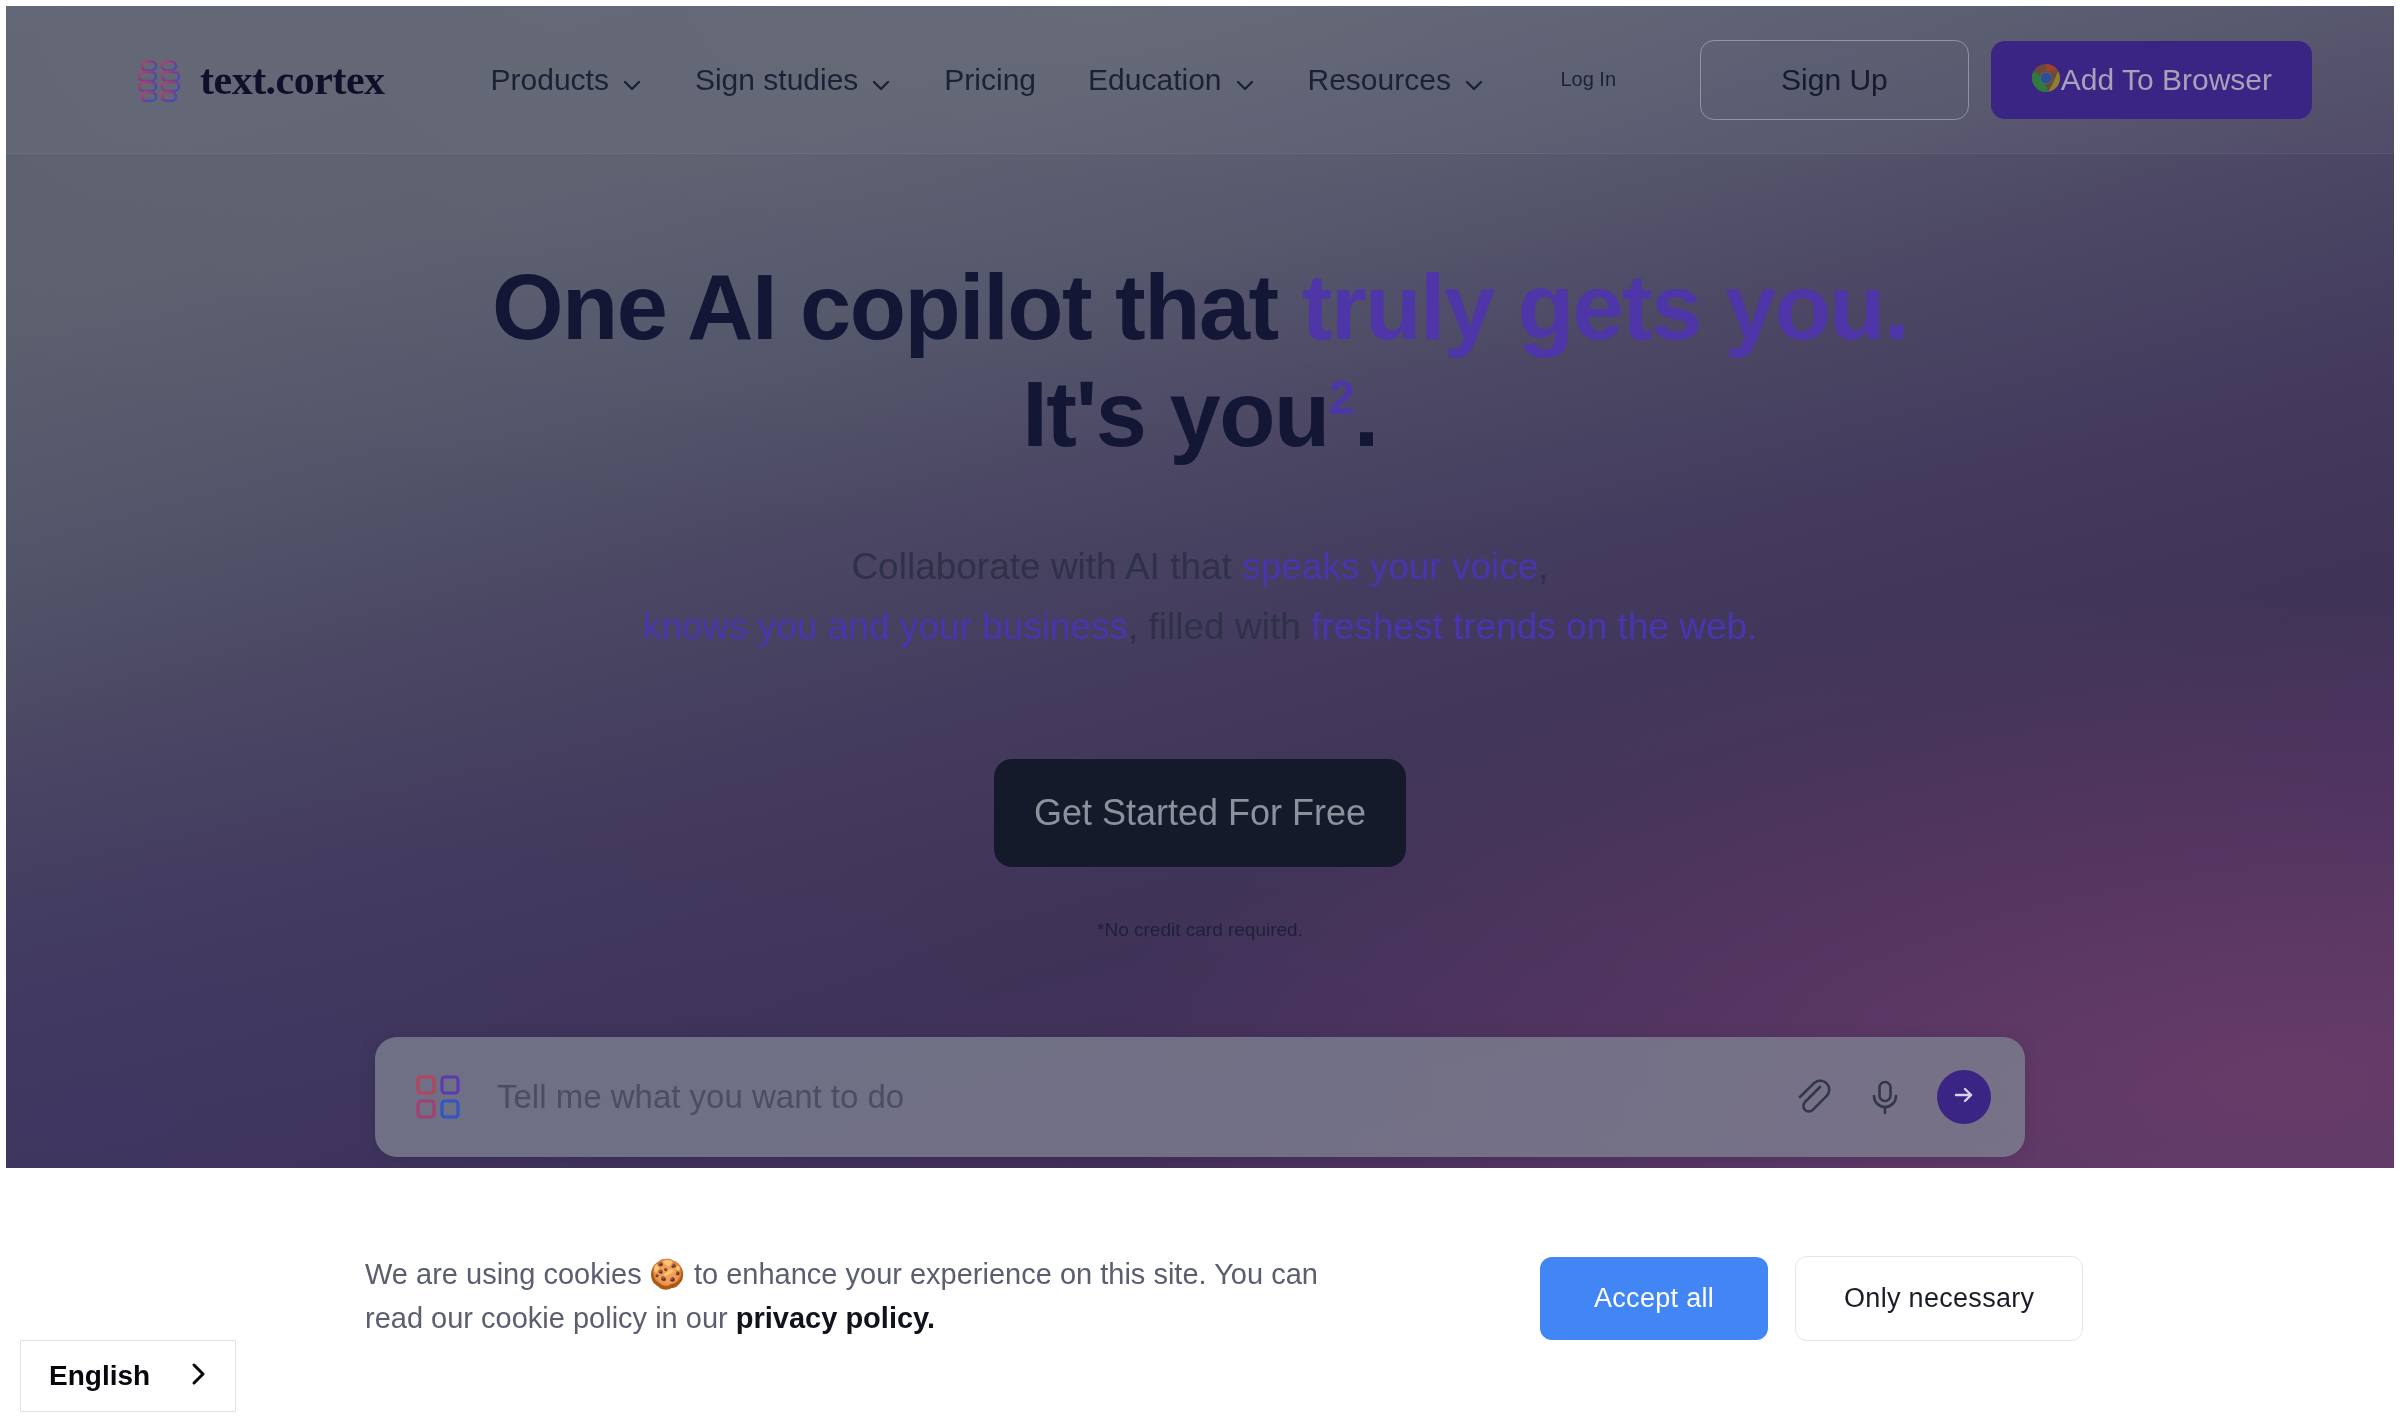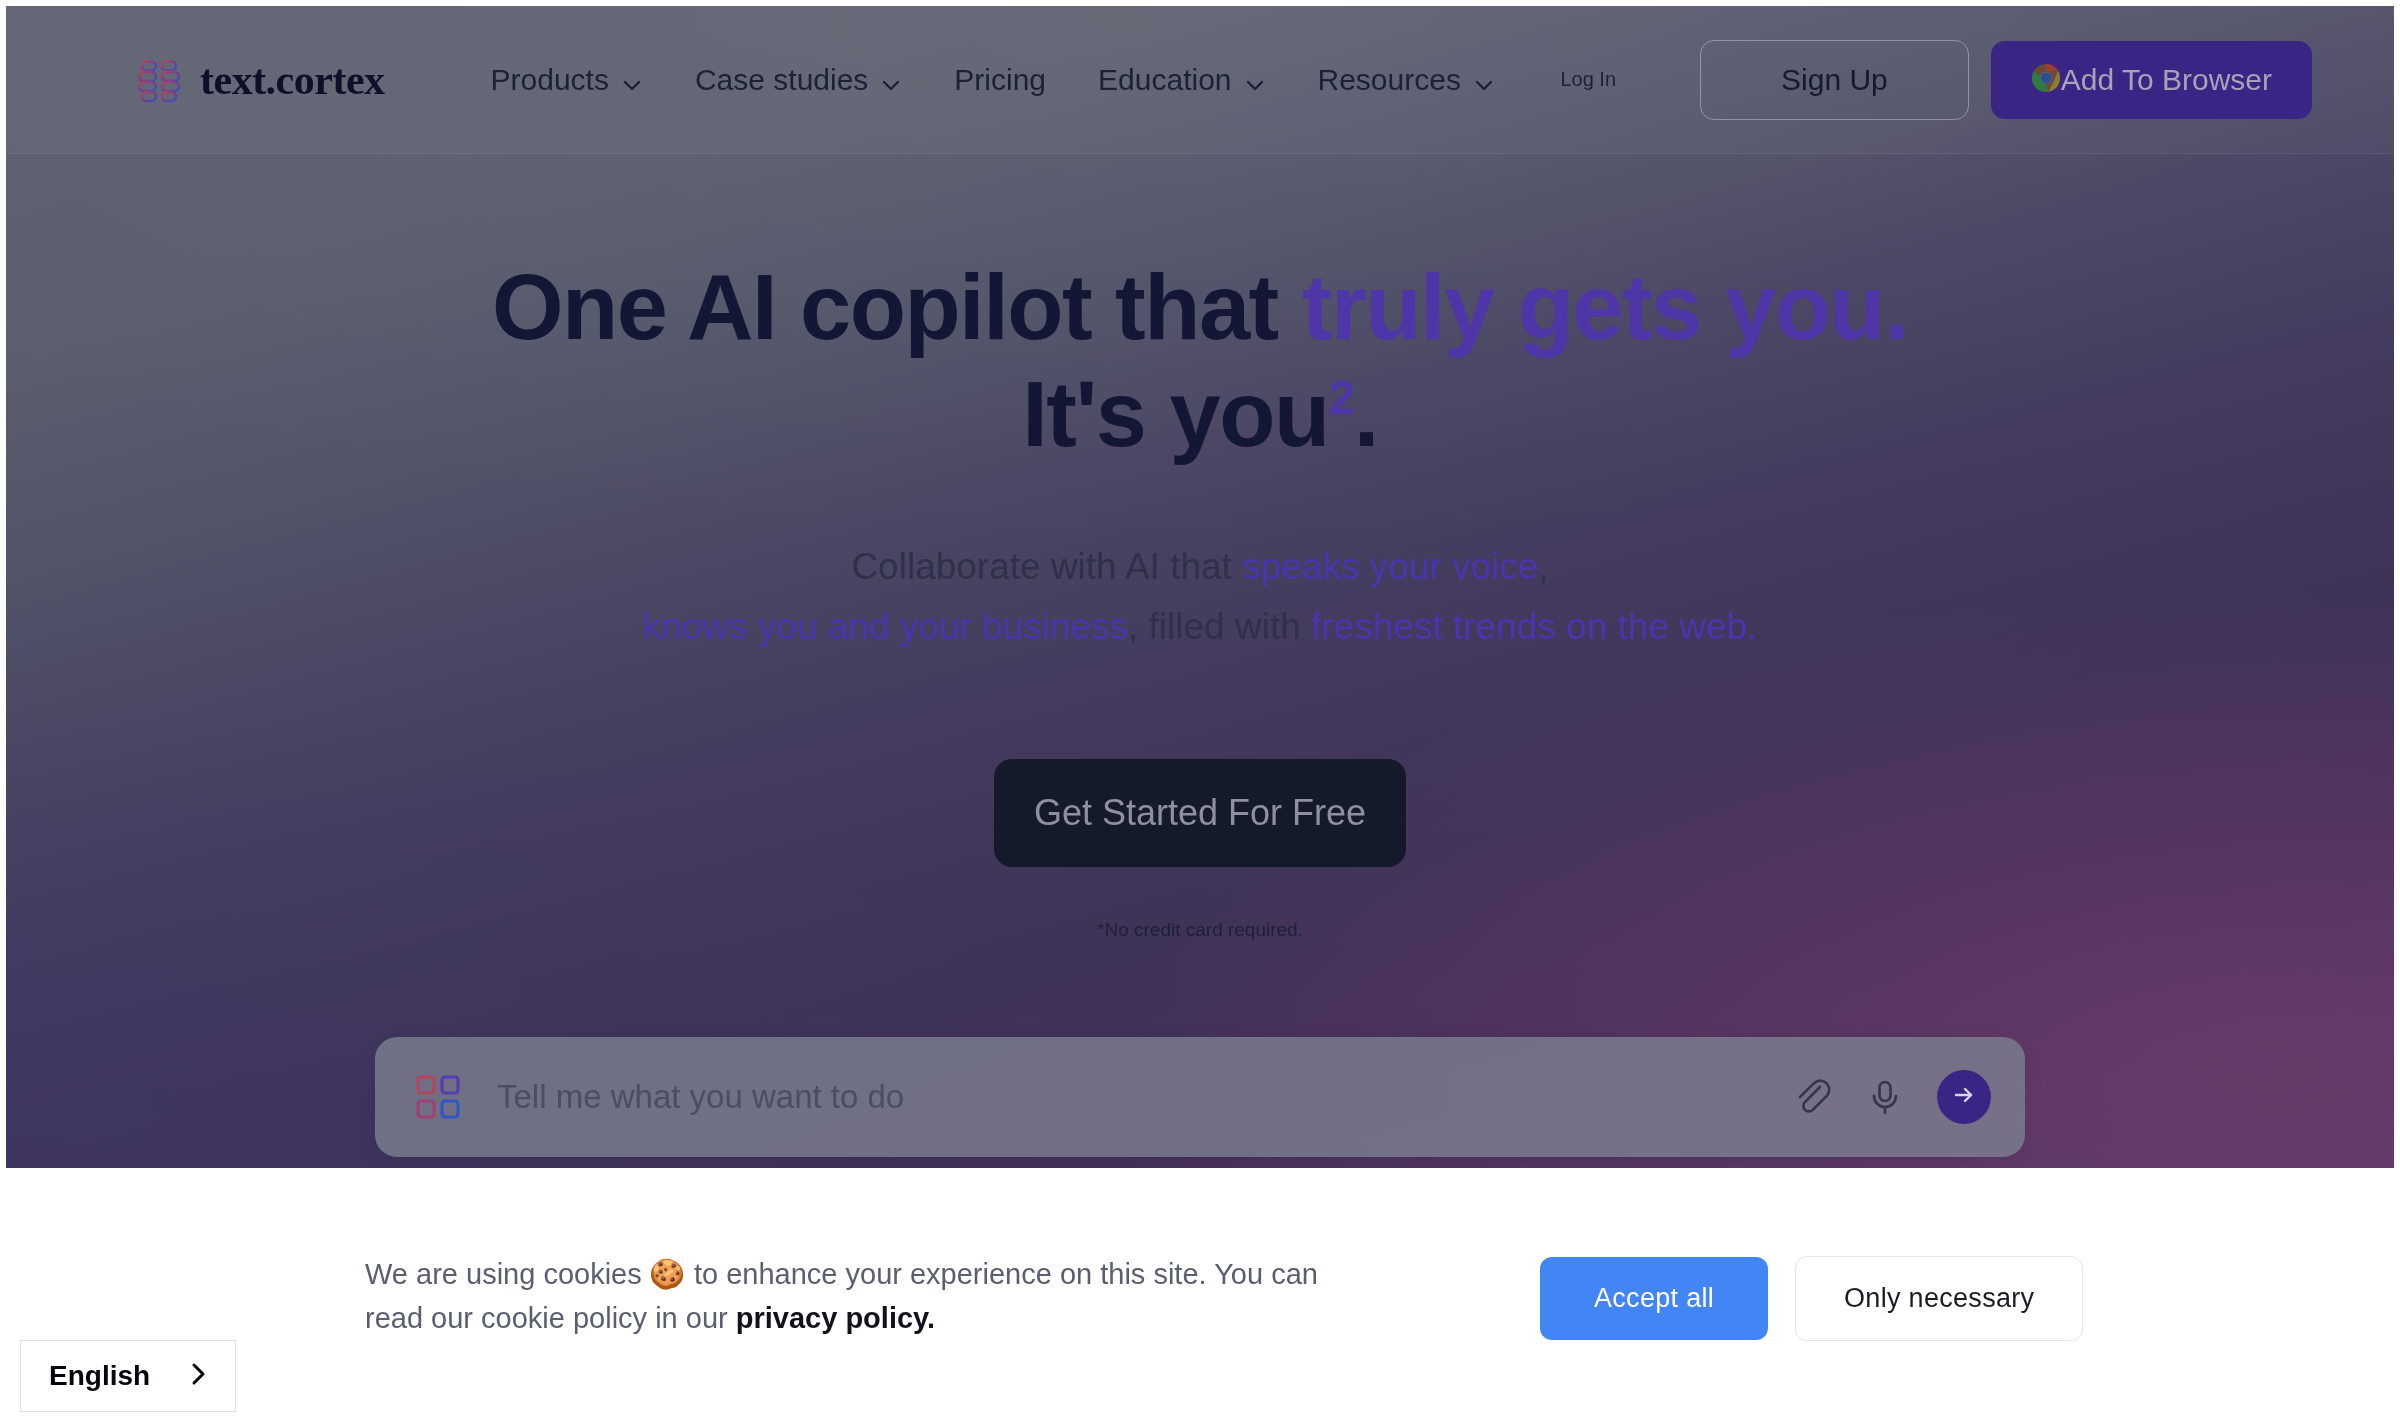--- a/index.html
+++ b/index.html
@@ -322,21 +322,21 @@
         <div class="nav-item">
           <span>Products</span>
           <span class="chev">
             <svg viewBox="0 0 22 22" width="22" height="22">
                 <path d="M4 8 L11 15 L18 8" fill="none" stroke="#1c2135" stroke-width="2.4" stroke-linecap="round" stroke-linejoin="round"></path>
               </svg>
           </span>
         </div>
 
         <div class="nav-item">
-          <span>Case studies</span>
+          <span>Sign studies</span>
           <span class="chev">
             <svg viewBox="0 0 22 22" width="22" height="22">
                 <path d="M4 8 L11 15 L18 8" fill="none" stroke="#1c2135" stroke-width="2.4" stroke-linecap="round" stroke-linejoin="round"></path>
               </svg>
           </span>
         </div>
 
         <div class="nav-item">
           <span>Pricing</span>
         </div>

